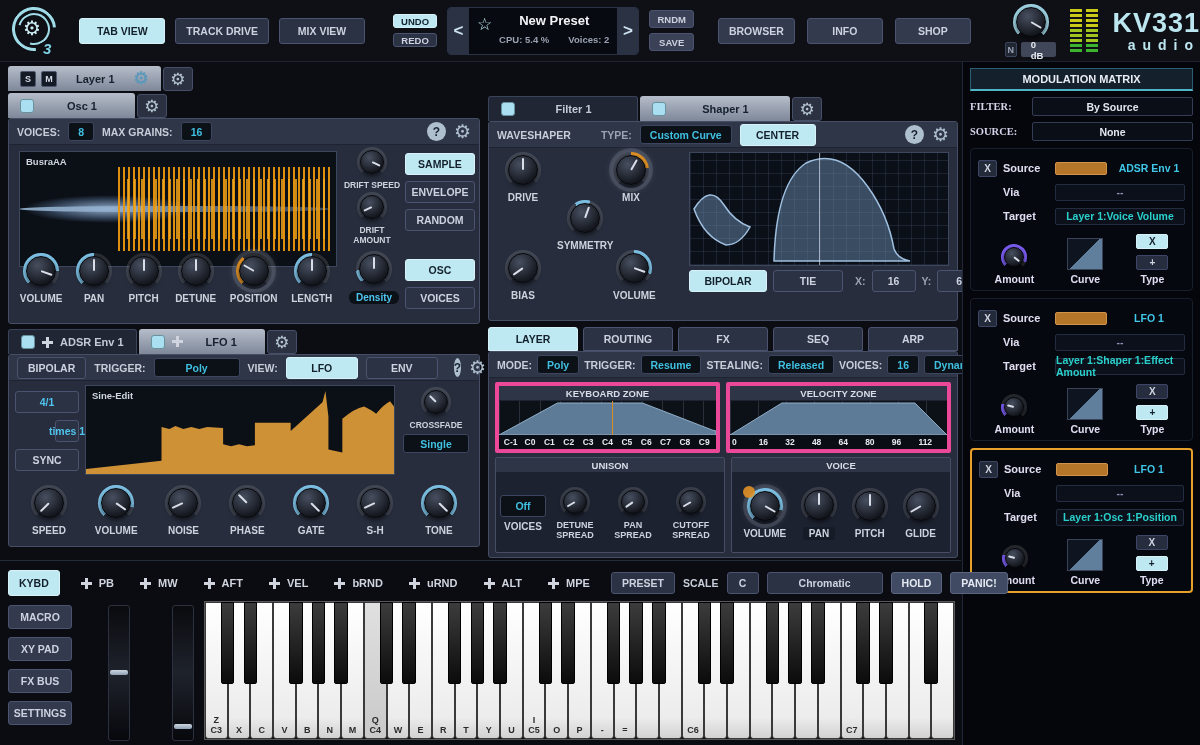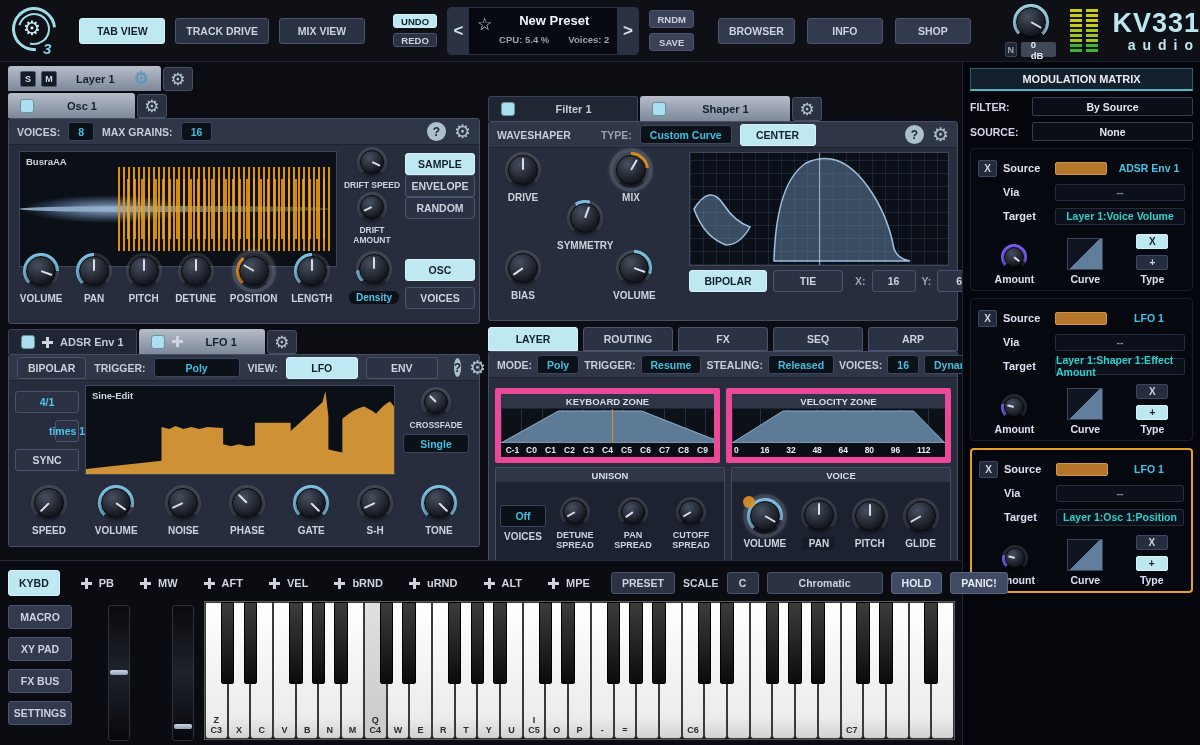--- a/index.html
+++ b/index.html
@@ -127,40 +127,40 @@
   
   .shgraph { position:absolute; right:8px; top:4px; width:260px; height:114px; background:#0b0f18;
              border:1px solid #3c465c; overflow:hidden; cursor:pointer;
              background-image:repeating-linear-gradient(90deg, rgba(120,140,175,.16) 0 1px, transparent 1px 13px),
                               repeating-linear-gradient(0deg, rgba(120,140,175,.16) 0 1px, transparent 1px 13px); }
   .shgraph .vline { position:absolute; left:50%; top:0; bottom:0; width:1px; background:rgba(220,228,240,.65); }
   .shfoot { position:absolute; right:8px; top:122px; width:260px; display:flex; gap:6px; align-items:center; }
 
   
   .zones { display:flex; gap:6px; padding:4px 6px 0 6px; }
-  .zone { flex:1; border:6px solid #ec4899; border-radius:2px; background:#7dd3fc;margin-top:6px; }
+  .zone { flex:1; border:4px solid #ec4899; border-radius:2px; background:#7dd3fc; }
   .ztitle { height:15px; background:#2e3547; border-bottom:1px solid #1d2330; font-size:9.5px;
             font-weight:bold; color:#d8dde8; text-align:center; line-height:15px; }
   .zgraph { position:relative; height:34px; background:#0c1017;
             background-image:repeating-linear-gradient(90deg, rgba(170,190,215,.18) 0 1px, transparent 1px 20.4px); }
   .zticks { display:flex; height:14px; font-size:8.5px; font-weight:bold; color:#e6e9f0;
             align-items:center; padding:0 2px; background:#0a0d13; }
   .zticks span { flex:1; text-align:center; }
   .zone.vel .zticks span { text-align:left; }
   .zplay { position:absolute; left:52%; top:0; bottom:0; width:1px; background:#d88e20; }
 
   .ubrow { display:flex; gap:6px; padding:4px 6px; }
   .ubox { flex:1; border:1px solid #454e64; border-radius:2px; background:#1d2230; }
   .ubody { display:flex; align-items:center; justify-content:space-around; padding:6px 4px 4px 4px; height:79px; }
 
   
   .mm-title { height:23px; background:#15202d; border:1px solid #2a5e72; border-bottom:2px solid #4fb6c8;
               text-align:center; color:#e8ecf4; font-weight:bold; font-size:11px; line-height:21px; }
   .mmrow { display:flex; align-items:center; margin-top:6px; gap:6px; }
-  .mmrow .lab { width:56px; color:#d6d4ea; }
+  .mmrow .lab { width:56px; color:#d6d4ea;font-family:Liberation Serif, serif; }
   .mmbox { flex:1; height:19px; background:#0a0e16; border:1px solid #343c54; border-radius:2px;
            color:#e2e6ee; font-size:10.5px; font-weight:bold; display:flex; align-items:center; justify-content:center; }
   .slot { background:#05080e; border:1px solid #181f2c; border-radius:4px; padding:7px 7px 5px 7px;
           margin-top:7px; }
   .slot.hl { border:2px solid #e8a02a; }
   .srow { display:flex; align-items:center; height:24px; gap:6px; }
   .xbtn { width:19px; height:17px; background:#232a3a; border:1px solid #3d4burgundy66; border:1px solid #3d4666;
           color:#cfd4de; font-size:10px; font-weight:bold; border-radius:2px; cursor:pointer; }
   .slabel { width:46px; color:#e0ddf2; font-size:11px; font-weight:bold; }
   .slabel.ind { margin-left:25px; }
@@ -333,21 +333,21 @@
               </div>
             <div class="klabel" style="font-size:8.5px;">DRIFT SPEED</div>
           </div>
           <div class="kcell">
             <div class="knob k30" style="--rot:-115deg">
                 <span class="ptr"></span>
               </div>
             <div class="klabel" style="font-size:8.5px;">DRIFT AMOUNT</div>
           </div>
         </div>
-        <div style="position:absolute;left:396px;top:8px;width:70px;display:flex;flex-direction:column;">
+        <div style="position:absolute;left:396px;top:8px;width:70px;display:flex;flex-direction:column;gap:6px;">
           <button class="btn active">SAMPLE</button>
           <button class="btn">ENVELOPE</button>
           <button class="btn">RANDOM</button>
         </div>
         <div style="position:absolute;left:4px;top:108px;width:326px;display:flex;justify-content:space-around;">
           <div class="kcell">
               <div class="knob" style="--ae:225deg;--rot:110deg">
                 <span class="ptr"></span>
               </div>
               <div class="klabel">VOLUME</div>

